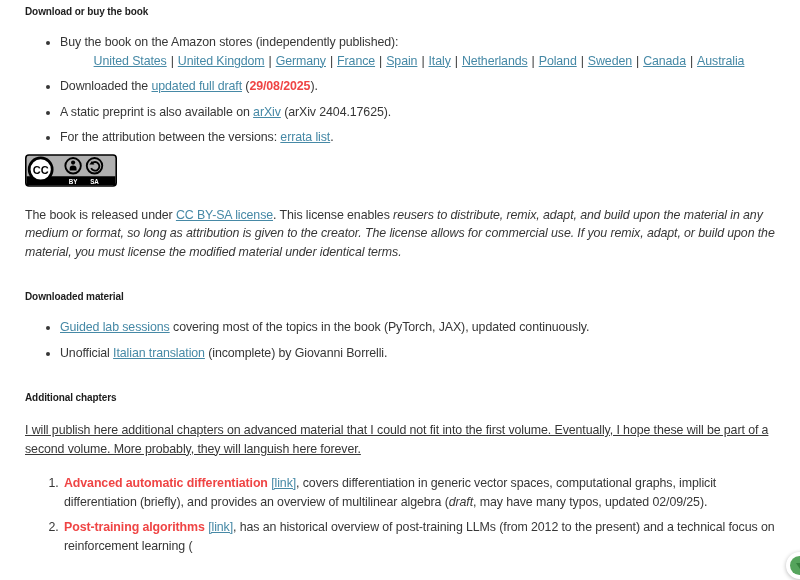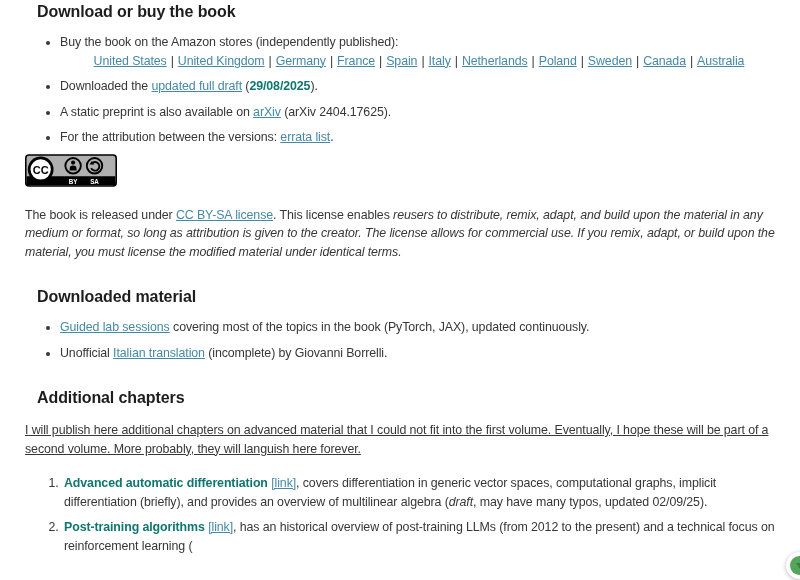--- a/index.html
+++ b/index.html
@@ -4,25 +4,25 @@
 <style>
   :root{
     --link:#4689a6;
     --text:#373737;
     --heading:#1d1d1d;
   }
   html,body{margin:0;padding:0;background:#ffffff;width:800px;height:580px;overflow:hidden;}
   body{font-family:"Liberation Sans","DejaVu Sans",sans-serif;color:var(--text);
        font-size:12.4px;line-height:18.5px;letter-spacing:-0.1px;}
   .page{padding:2px 22px 0 25px;position:relative;}
-  h2{font-family:"Liberation Sans",sans-serif;font-size:16px;line-height:19px;font-weight:700;
-     color:var(--heading);margin:26px 0 12px 12px;letter-spacing:-0.1px;}
+  h2{font-family:"Liberation Sans",sans-serif;font-size:10px;line-height:19px;font-weight:700;
+     color:var(--heading);margin:26px 0 12px 0;letter-spacing:-0.1px;}
   h2.first{margin-top:0;}
   a{color:var(--link);text-decoration:underline;cursor:pointer;}
-  strong{color:#0f766e;}
+  strong{color:#ef4444;}
   ul{margin:0;padding-left:35px;list-style:disc;}
   ul li{margin-bottom:7px;}
   ol{margin:16px 0 0 0;padding-left:37px;}
   ol li{margin-bottom:7px;padding-left:2px;}
   .stores-line{text-align:center;}
   .sep{padding:0 4px;color:var(--text);}
   p{margin:0;}
   .license-par{margin-top:19px;}
   .badge-wrap{margin-top:3px;}
   .intro{margin-top:14px;text-decoration:underline;}

